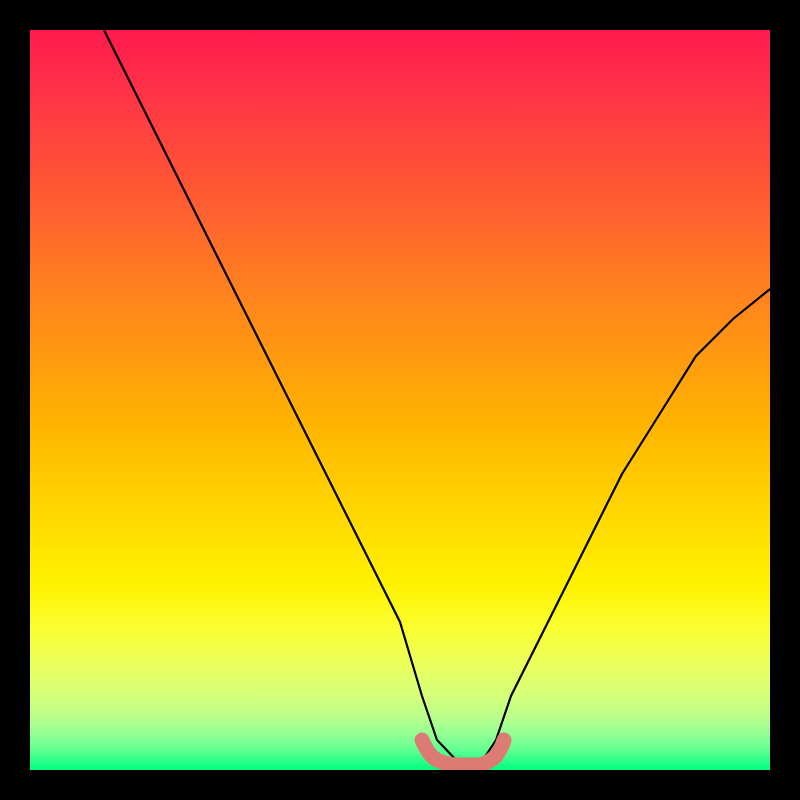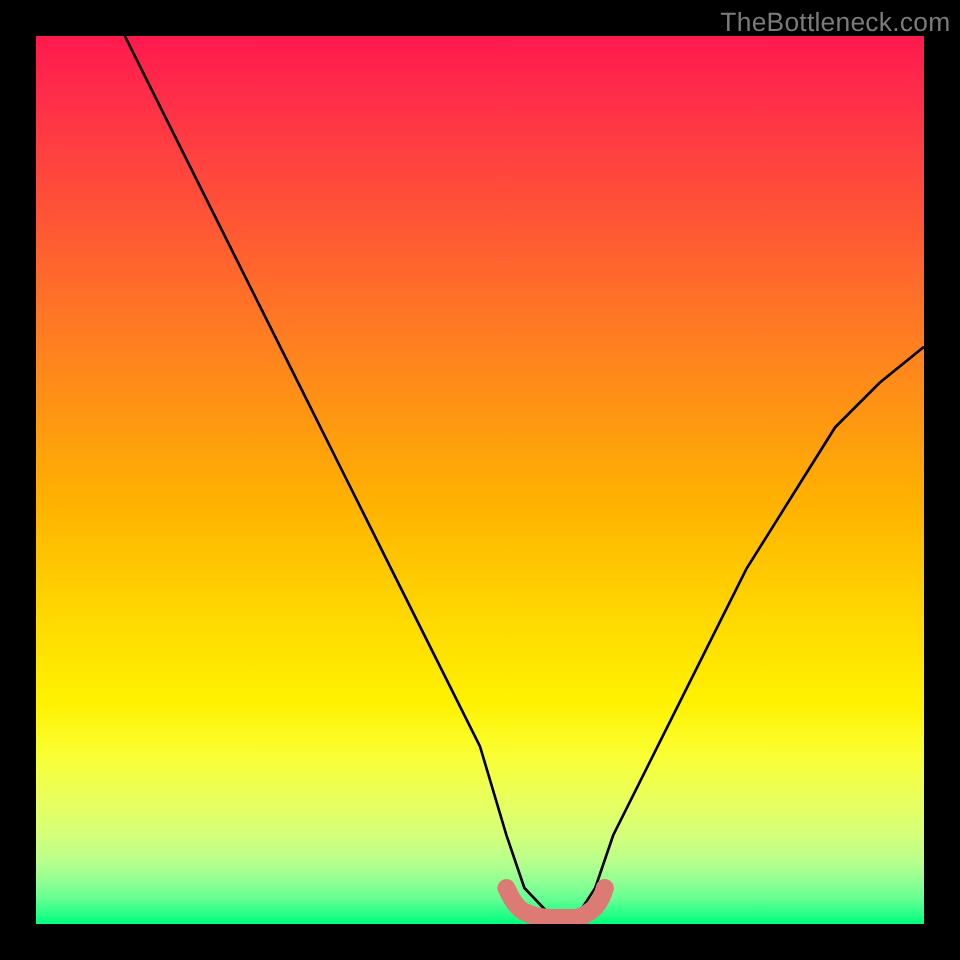--- a/index.html
+++ b/index.html
@@ -58,21 +58,20 @@
     top: 0;
     width: 740px;
     height: 740px;
   }
 </style>
 </head>
 <body>
 
 <div class="container">
 
-  <div class="watermark">TheBottleneck.com</div>
 
   <div class="plot-area">
     <svg class="curves" viewBox="0 0 740 740" preserveAspectRatio="none">
 
       <path d="M 74,0
                L 111,74
                L 148,148
                L 185,222
                L 222,296
                L 259,370

